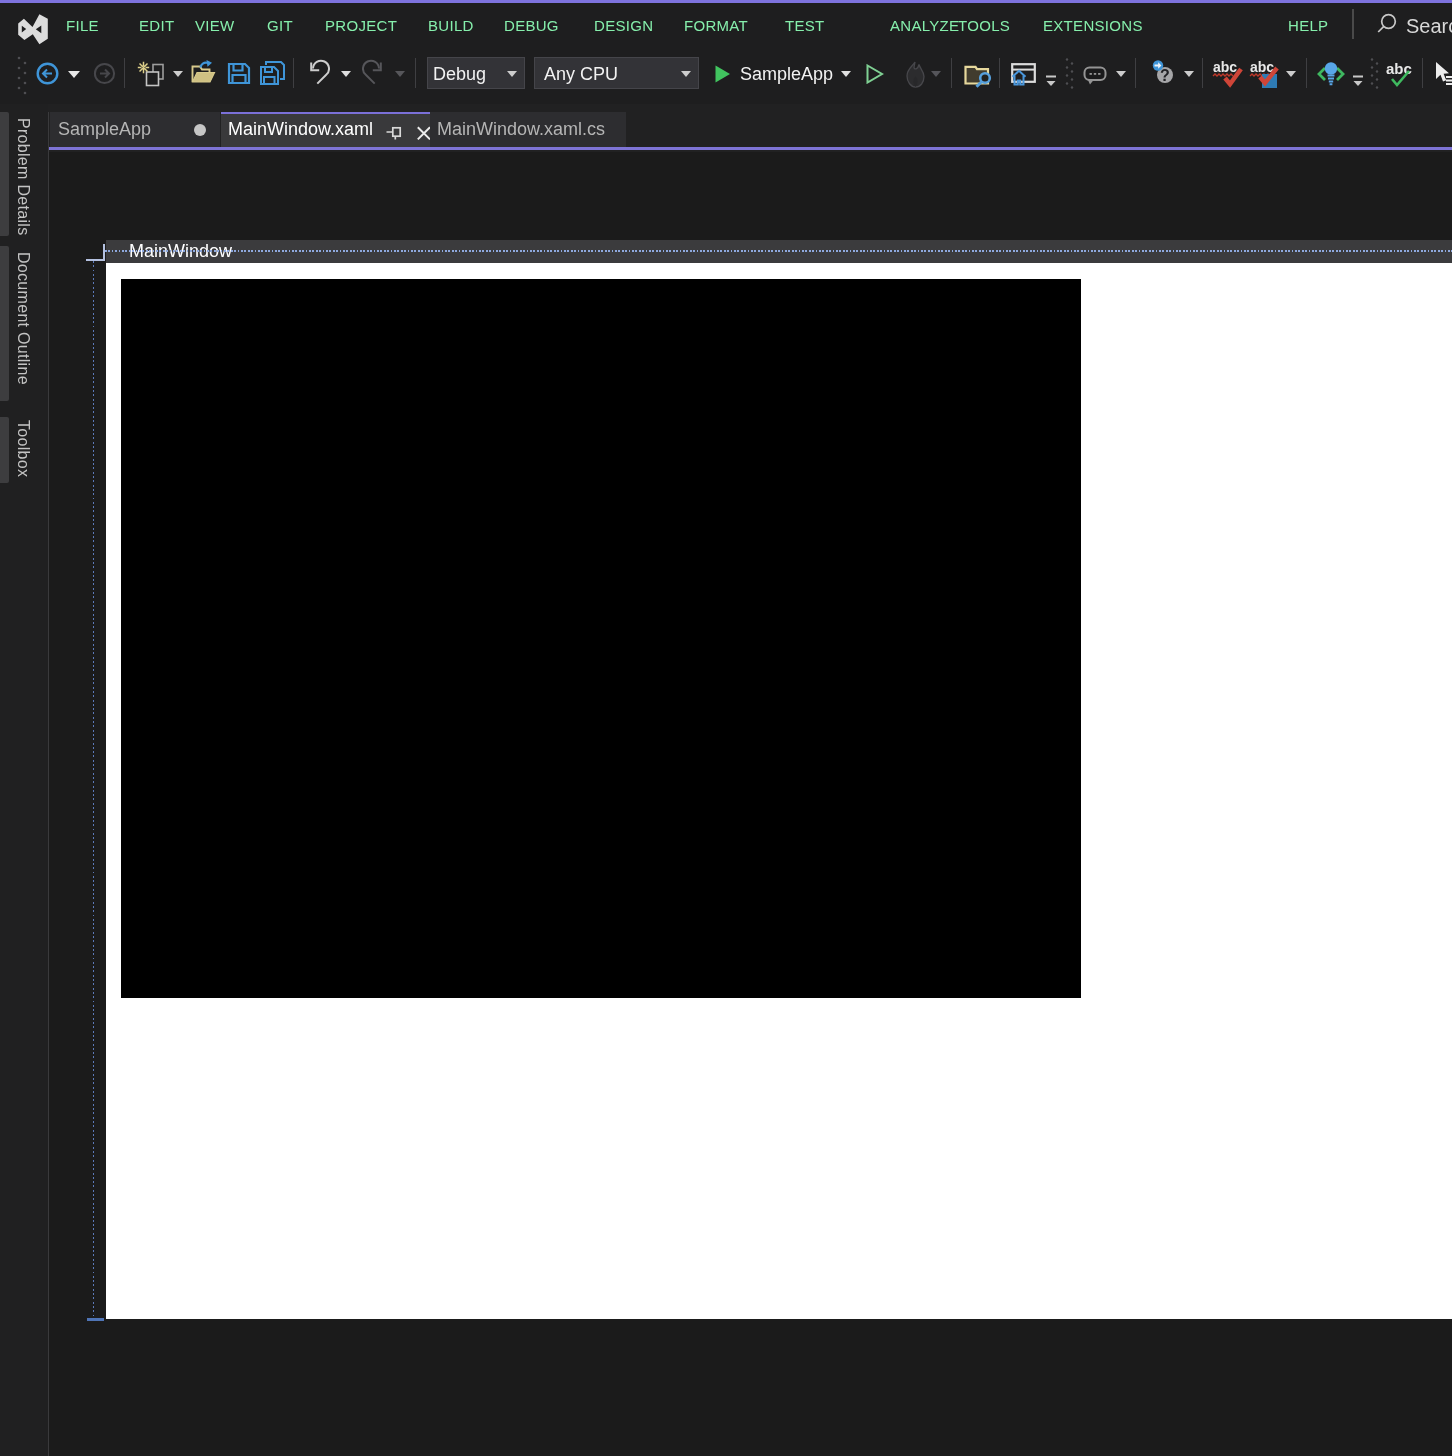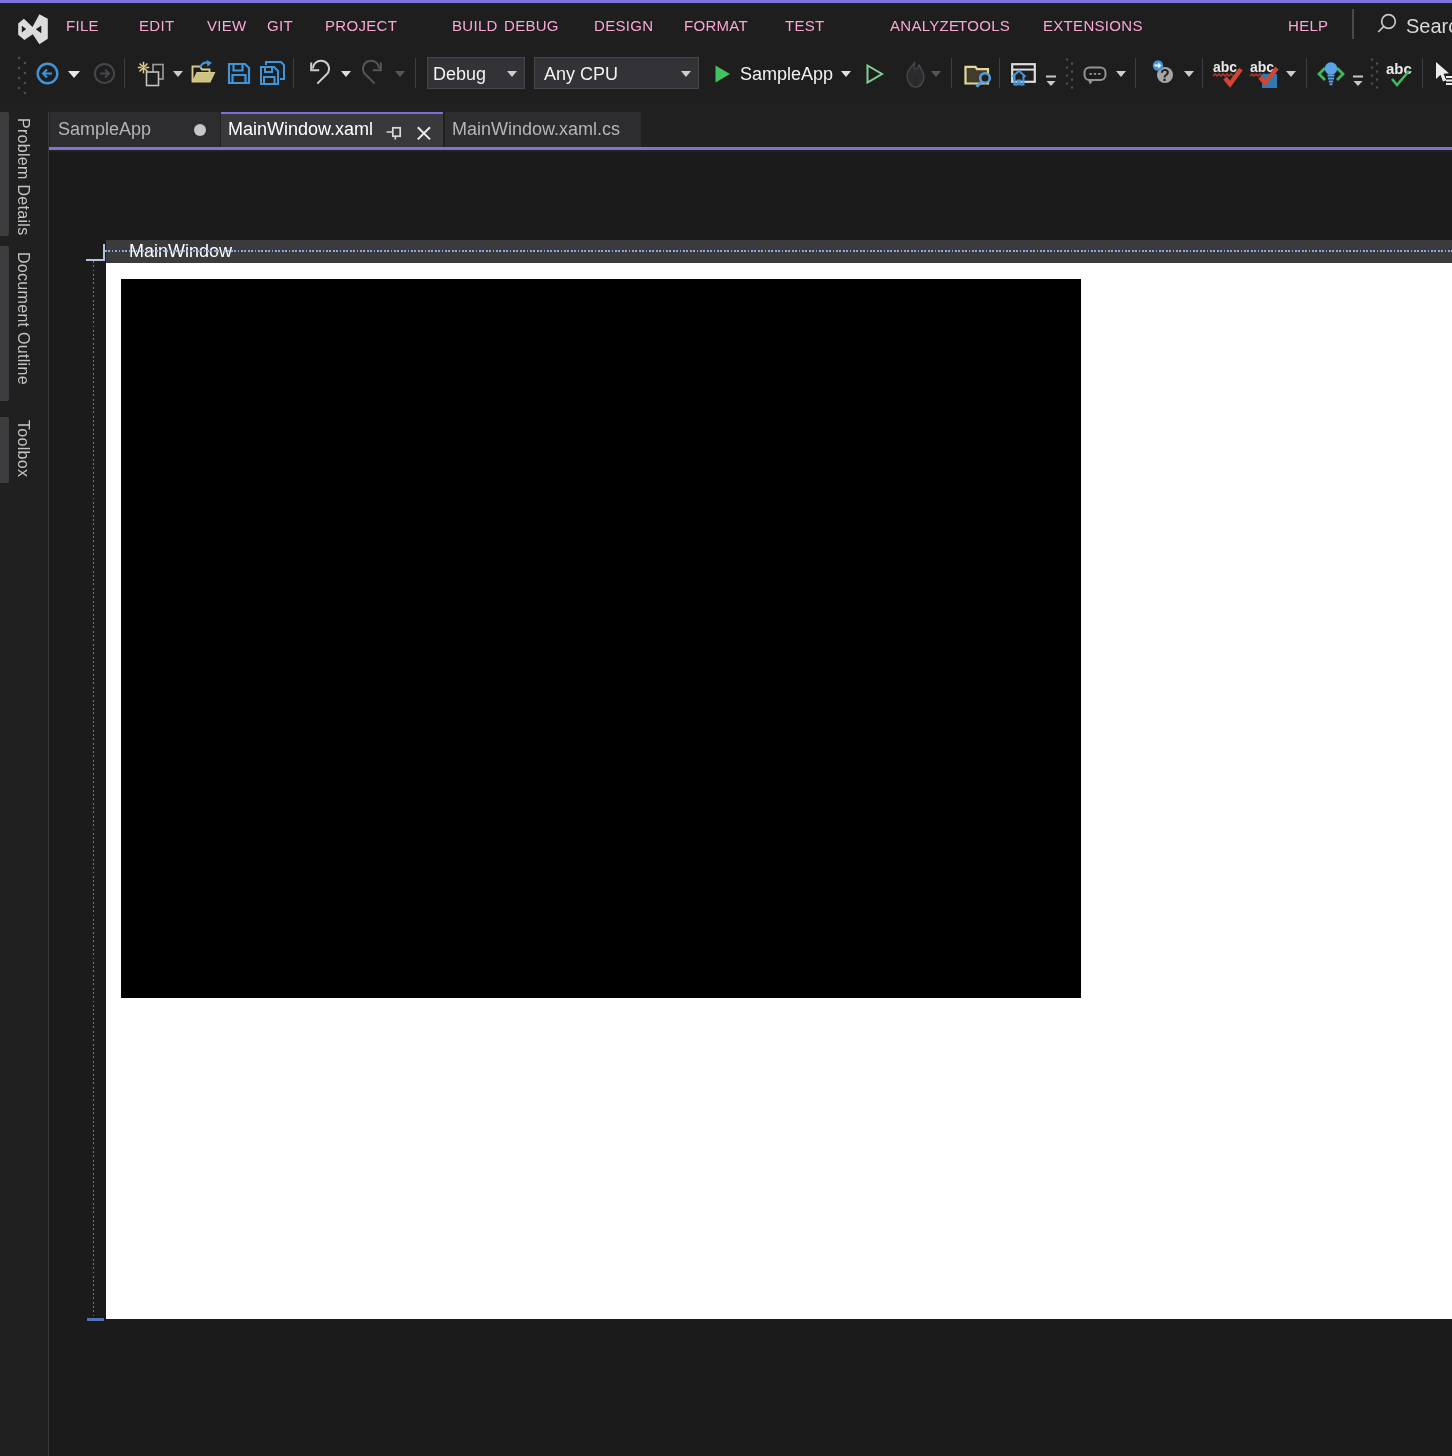--- a/index.html
+++ b/index.html
@@ -6,21 +6,21 @@
   html,body { width:1452px; height:1456px; overflow:hidden; background:#212122;
     font-family:"Liberation Sans", sans-serif; }
   .abs { position:absolute; }
   #page { position:relative; width:1452px; height:1456px; }
 
   
   #accent { left:0; top:0; width:1452px; height:2.6px; background:#7e73de; }
 
   
   #menubar { left:0; top:3px; width:1452px; height:43px; background:#1e1e1f; }
-  .mi { position:absolute; top:11px; font-size:15px; color:#f9a8d4; letter-spacing:0.3px; line-height:24px; }
+  .mi { position:absolute; top:11px; font-size:15px; color:#86efac; letter-spacing:0.3px; line-height:24px; }
 
   
   #toolbar { left:0; top:46px; width:1452px; height:58px; background:#1e1e1f; }
   .sep { position:absolute; width:1px; height:30px; top:12px; background:#3f3f42; }
   .combo { position:absolute; top:11px; height:32px; background:#333337; border:1px solid #45454a;
     color:#f2f2f2; font-size:18px; line-height:33px; }
   .combo .ctext { position:absolute; left:5px; top:0; }
   .caret { position:absolute; width:0; height:0; border-left:5.5px solid transparent;
     border-right:5.5px solid transparent; border-top:6.2px solid #cdcdcd; }
 
@@ -66,24 +66,24 @@
     </svg>
 
     <div class="abs" style="left:1352px;top:6px;width:1.5px;height:30px;background:#4a4a4a;"></div>
     <svg class="abs" style="left:1376px;top:7px;" width="22" height="24" viewBox="0 0 22 24">
       <circle cx="12.5" cy="11.5" r="6.8" fill="none" stroke="#c8c8c8" stroke-width="1.7"></circle>
       <path d="M7.6 16.6 L2.2 22" stroke="#c8c8c8" stroke-width="1.7"></path>
     </svg>
     <span class="abs" style="left:1406px;top:11px;font-size:20px;color:#d8d8d8;line-height:24px;">Search</span>
   <span class="mi" style="left: 66px;">FILE</span>
       <span class="mi" style="left: 128px; margin-left: 11px;">EDIT</span>
-      <span class="mi" style="left: 207px;">VIEW</span>
+      <span class="mi" style="left: 195px;">VIEW</span>
       <span class="mi" style="left: 267px;">GIT</span>
       <span class="mi" style="left: 325px;">PROJECT</span>
-      <span class="mi" style="left: 428px; margin-left: 24px;">BUILD</span>
+      <span class="mi" style="left: 428px;">BUILD</span>
       <span class="mi" style="left: 504px;">DEBUG</span>
       <span class="mi" style="left: 594px;">DESIGN</span>
       <span class="mi" style="left: 684px;">FORMAT</span>
       <span class="mi" style="left: 785px;">TEST</span>
       <span class="mi" style="left: 890px;">ANALYZE</span>
       <span class="mi" style="left: 958px;">TOOLS</span>
       <span class="mi" style="left: 1043px;">EXTENSIONS</span>
       <span class="mi" style="left: 1178px; margin-top: 48px;">WINDOW</span>
       <span class="mi" style="left: 1288px; text-align: center;">HELP</span>
     </div>
@@ -303,21 +303,21 @@
       <svg style="position:absolute;left:165px;top:12px;" width="16" height="16" viewBox="0 0 16 16">
         <g stroke="#d9d9d9" stroke-width="1.7" fill="none">
           <rect x="6.8" y="1.8" width="7.4" height="8.4"></rect>
           <path d="M0.5 6 H6.8 M9.3 10.2 V13.4"></path>
         </g>
       </svg>
       <svg style="position:absolute;left:195px;top:12px;" width="16" height="15" viewBox="0 0 16 15">
         <path d="M1.8 1.2 L14 13.4 M14 1.2 L1.8 13.4" stroke="#ececec" stroke-width="2"></path>
       </svg>
     </div>
-    <div class="tab" style="left:445px;width:196px;background:#2d2d30;">
+    <div class="tab" style="left:430px;width:196px;background:#2d2d30;">
       <span style="position:absolute;left:7px;top:7px;color:#b5b5b5;">MainWindow.xaml.cs</span>
     </div>
     <div id="underline"></div>
   </div>
   <div id="sidebar" class="abs">
     <div class="sstrip" style="top:8px;height:124px;"></div>
     <div class="sstrip" style="top:142px;height:155px;"></div>
     <div class="sstrip" style="top:313px;height:66px;"></div>
     <div class="svtext" style="top:14px;">Problem Details</div>
     <div class="svtext" style="top:148px;">Document Outline</div>

